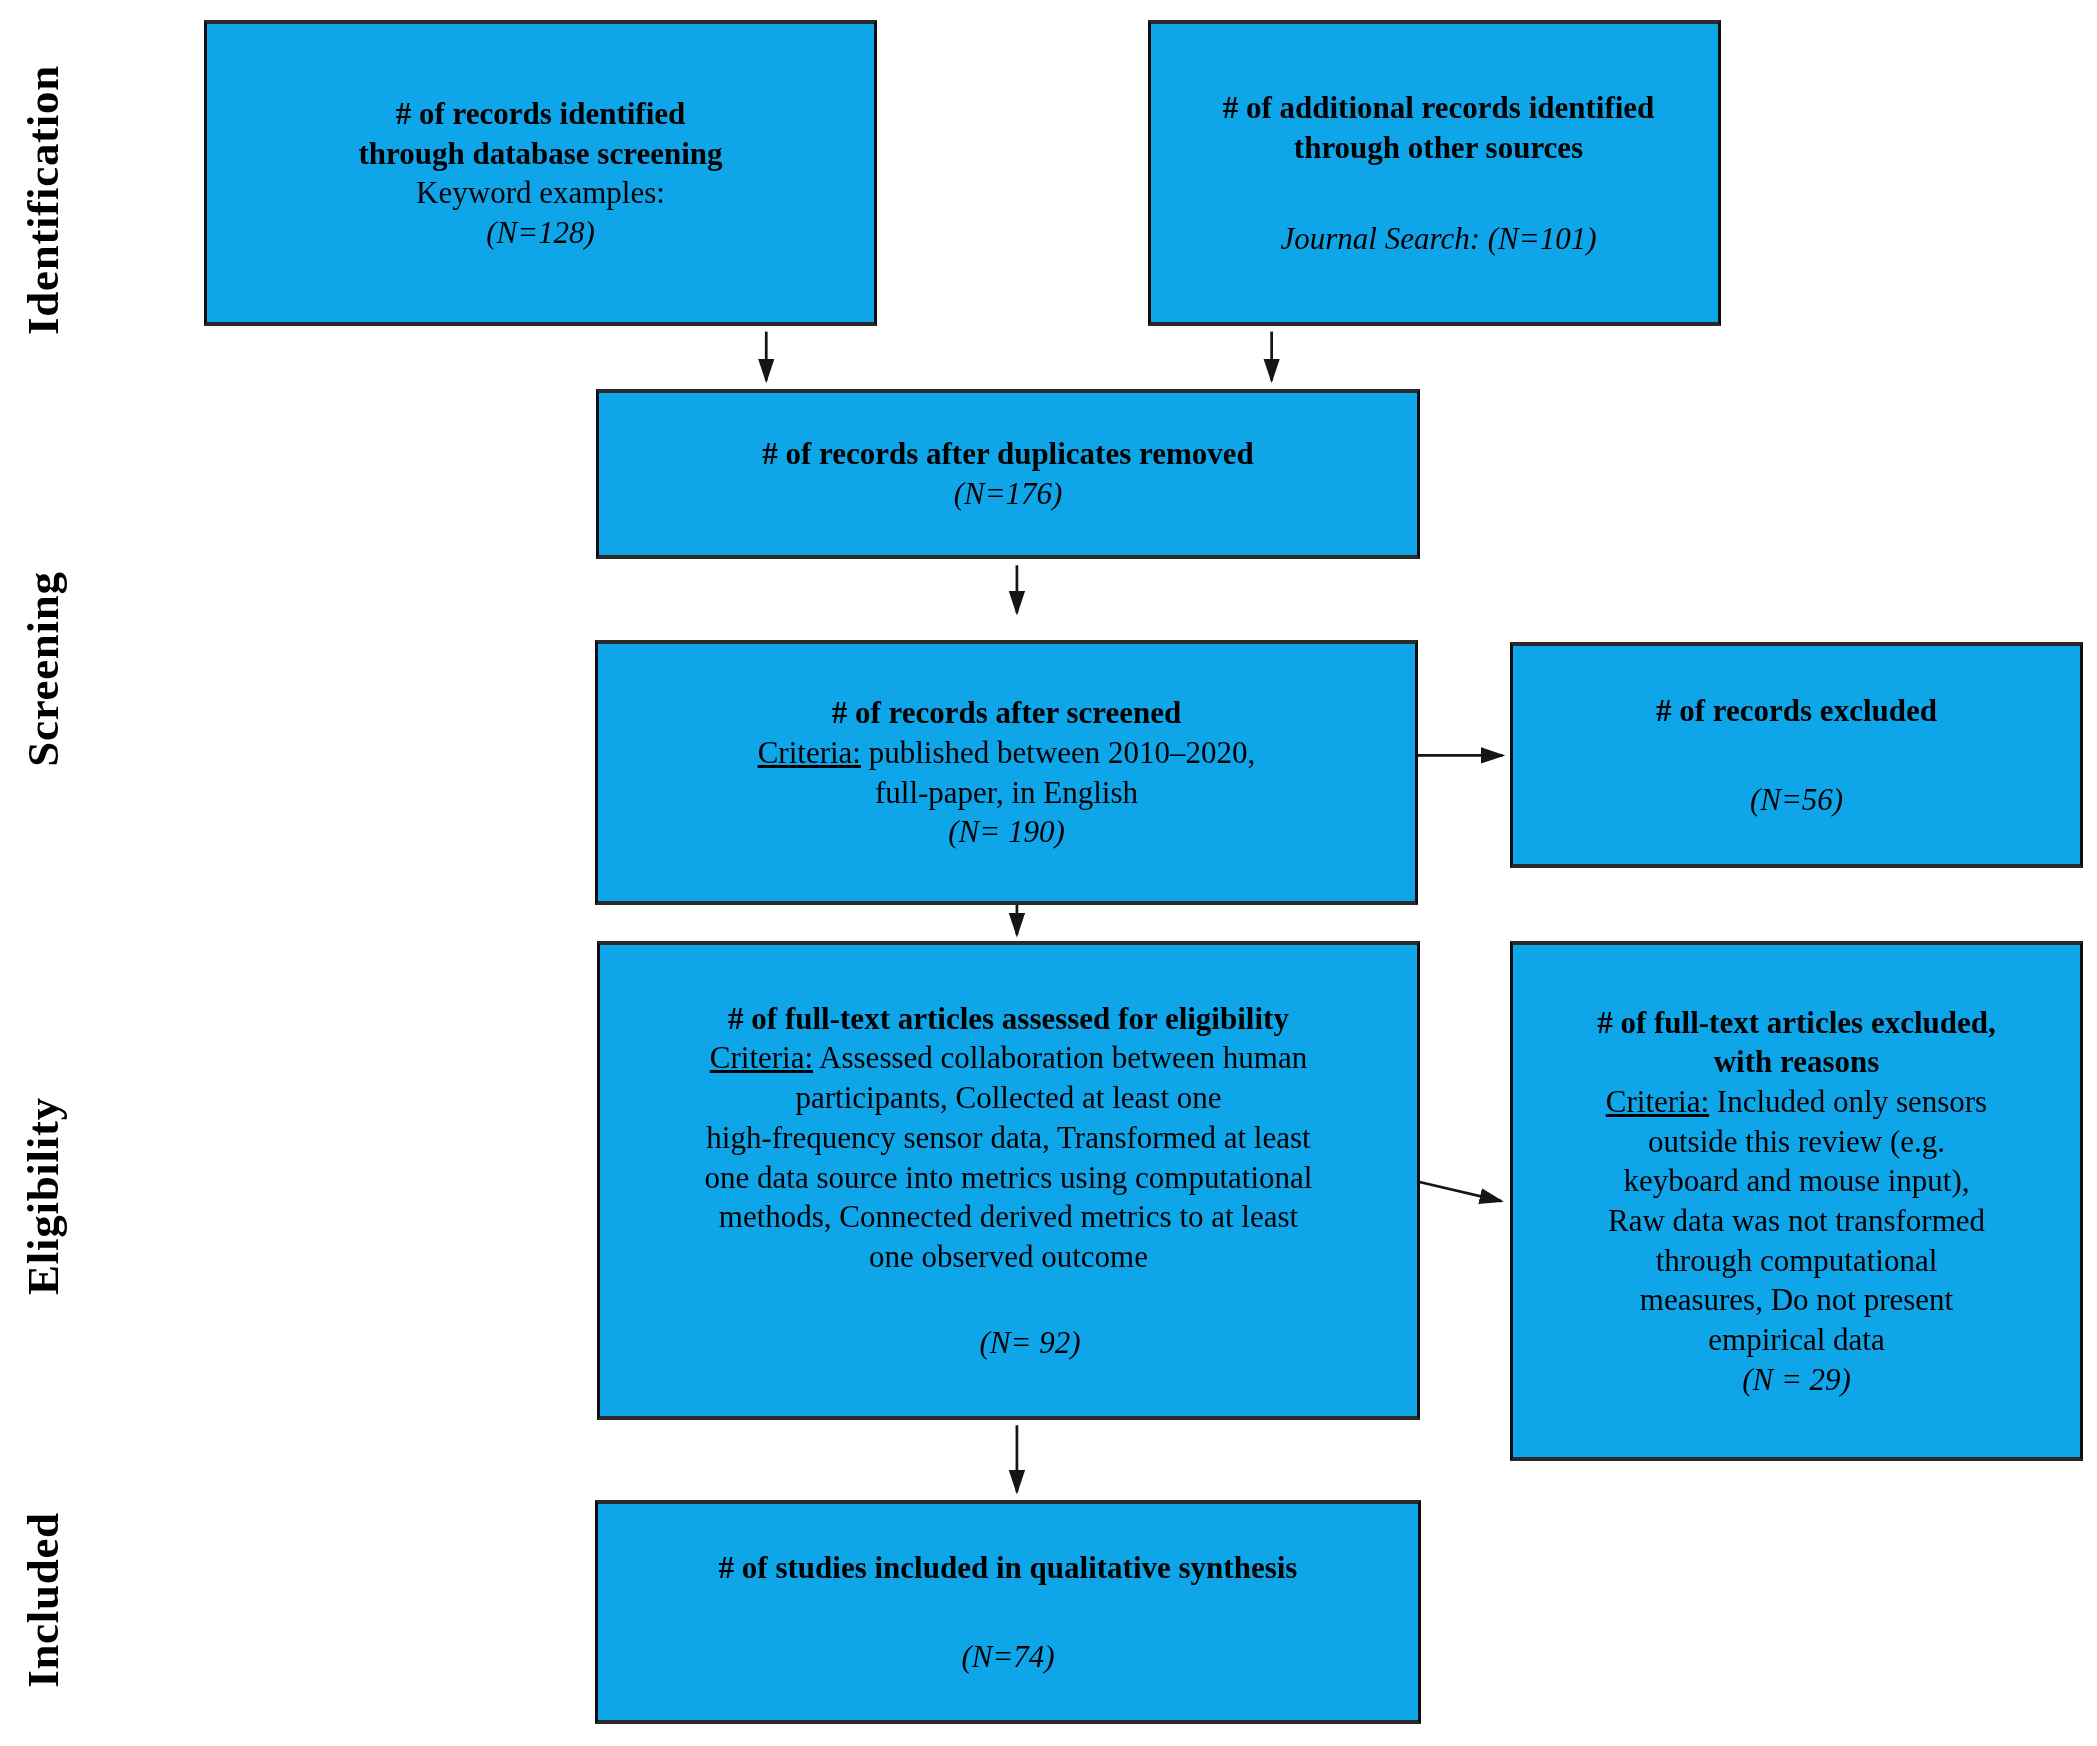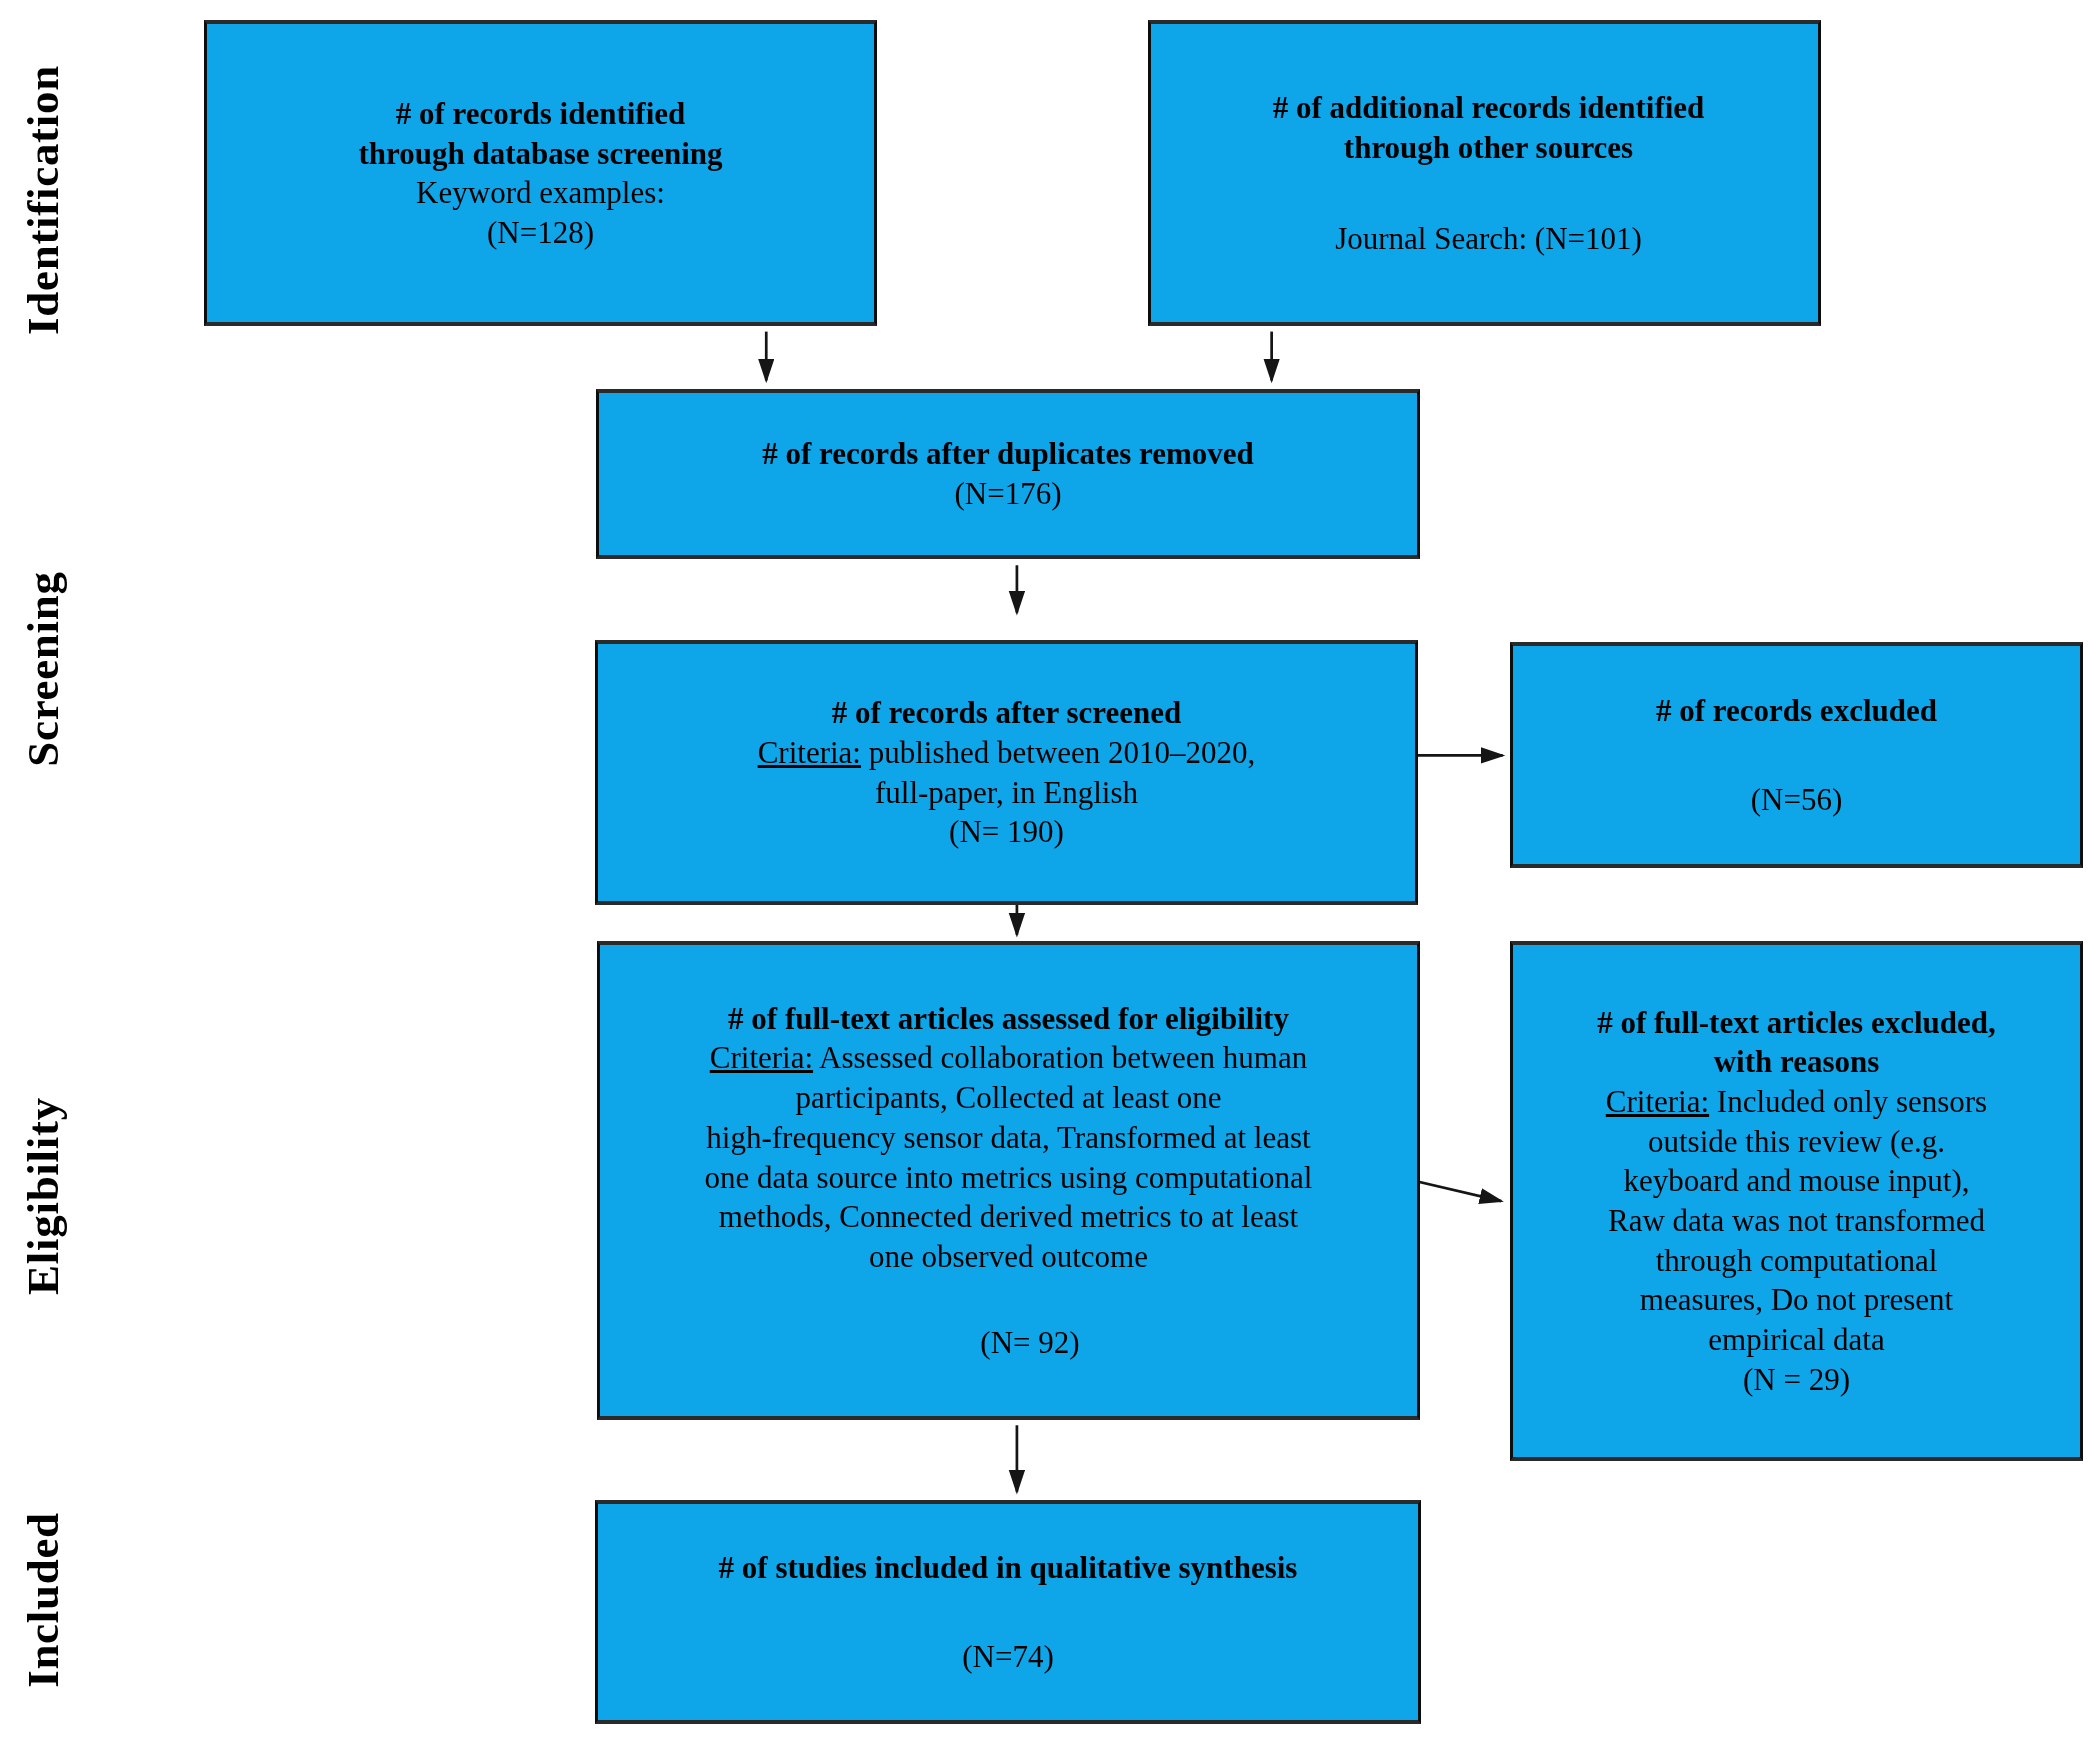--- a/index.html
+++ b/index.html
@@ -30,26 +30,26 @@
     flex-direction: column;
     justify-content: center;
     align-items: center;
     text-align: center;
     font-size: 31px;
     line-height: 1.28;
     overflow: hidden;
   }
   .line { white-space: nowrap; }
   .b { font-weight: 700; }
-  .i { }
+  .i { font-style: italic; }
   .u { text-decoration: underline; }
   .arrows { position: absolute; left: 0; top: 0; }
   
   #box-database  { left: 204px;  top: 20.4px;   width: 673px;  height: 306px; }
-  #box-other     { left: 1148px; top: 20.4px;   width: 673px;  height: 306px; padding-left: 8px; }
+  #box-other     { left: 1148px; top: 20.4px;   width: 573px;  height: 306px; padding-left: 8px; }
   #box-dup       { left: 596px;  top: 389px;  width: 824px; height: 170px; }
   #box-screen    { left: 595px;  top: 640px;  width: 823px; height: 265px; }
   #box-excl      { left: 1510px; top: 642px;  width: 573px;  height: 226px; gap: 8px; }
   #box-elig      { left: 597px;  top: 941px; width: 823px; height: 479px; }
   #box-ftexcl    { left: 1510px; top: 941px; width: 573px;  height: 520px; }
   #box-incl      { left: 595px;  top: 1500px; width: 826px; height: 224px; }
   #box-other .note { margin-top: 51px; }
   #box-excl .gap-n { margin-top: 41px; }
   #box-elig .gap-n { margin-top: 46px; margin-left: 43px; }
   #box-incl .gap-n { margin-top: 49px; }

